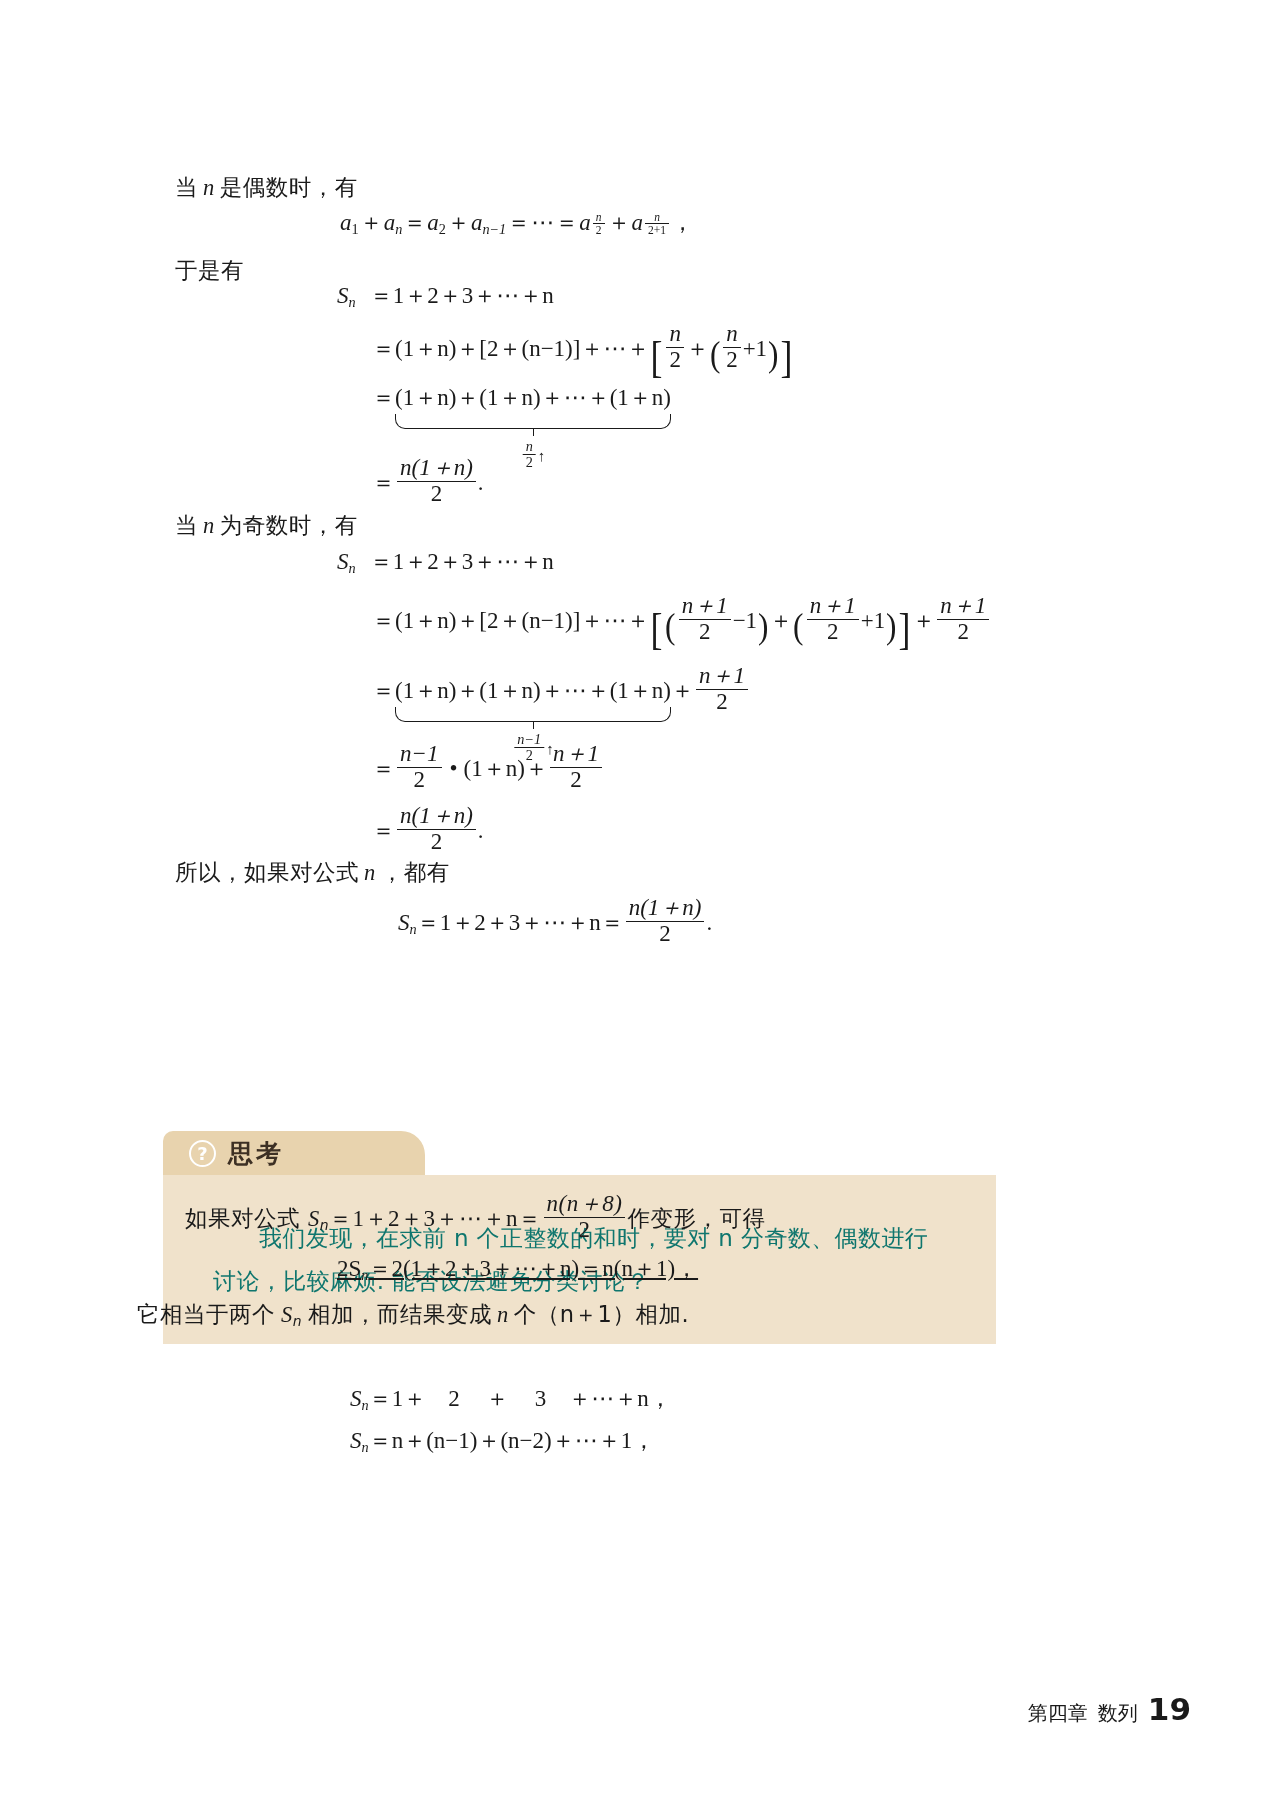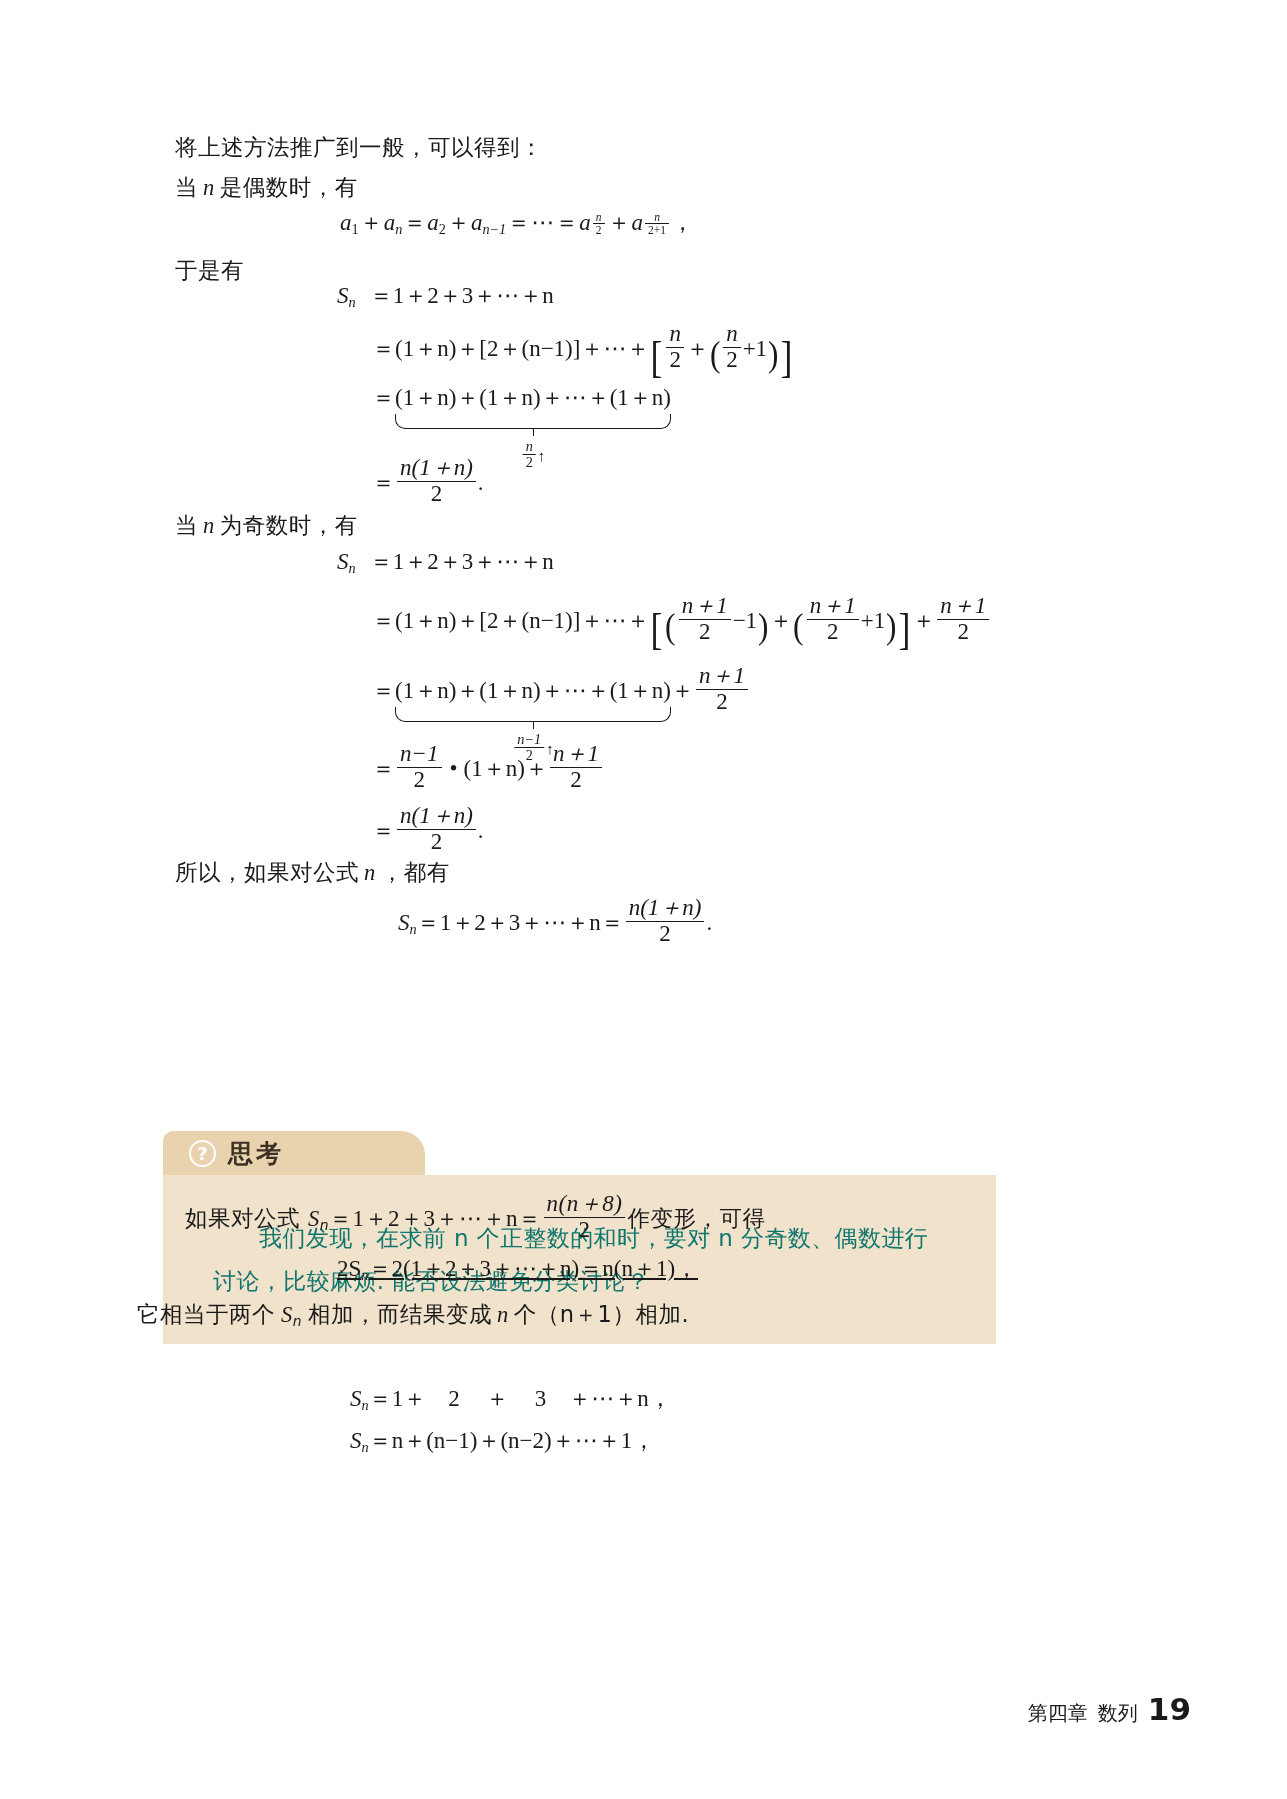--- a/index.html
+++ b/index.html
@@ -84,21 +84,20 @@
     font-family:"DejaVu Sans","Liberation Sans",sans-serif;
     font-size:20px;color:#1a1a1a;display:flex;align-items:baseline;gap:10px;
   }
   .footer .pg{font-size:31px;font-weight:bold;}
 </style>
 </head>
 <body>
 
 <div class="page">
 
-  <div class="para cn" style="position:absolute;left:175px;top:130px;">将上述方法推广到一般，可以得到：</div>
 
   <div class="para cn" style="position:absolute;left:175px;top:170px;">
     <span>当</span><span class="mi" style="padding:0 5px;">n</span><span>是偶数时，有</span>
   </div>
 
   <div class="math" style="position:absolute;left:340px;top:207px;">
     <span class="mi">a</span><sub class="sn">1</sub><span class="op">＋</span><span class="mi">a</span><sub class="s">n</sub><span class="op">＝</span><span class="mi">a</span><sub class="sn">2</sub><span class="op">＋</span><span class="mi">a</span><sub class="s">n−1</sub><span class="op">＝</span><span>⋯</span><span class="op">＝</span><span class="mi">a</span><span class="frac tiny"><span class="num mi">n</span><span class="den">2</span></span><span class="op">＋</span><span class="mi">a</span><span class="frac tiny"><span class="num mi">n</span><span class="den"><span>2</span><span>+1</span></span></span><span>，</span>
   </div>
 
   <div class="para cn" style="position:absolute;left:175px;top:244px;margin-top:9px;">于是有</div>

